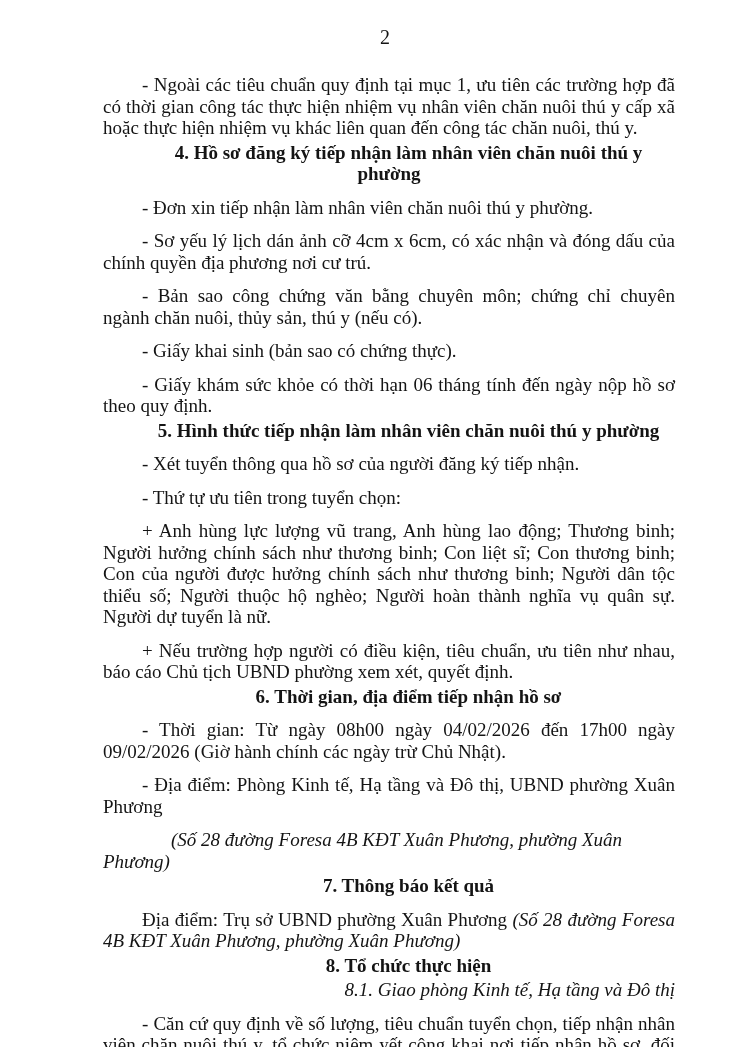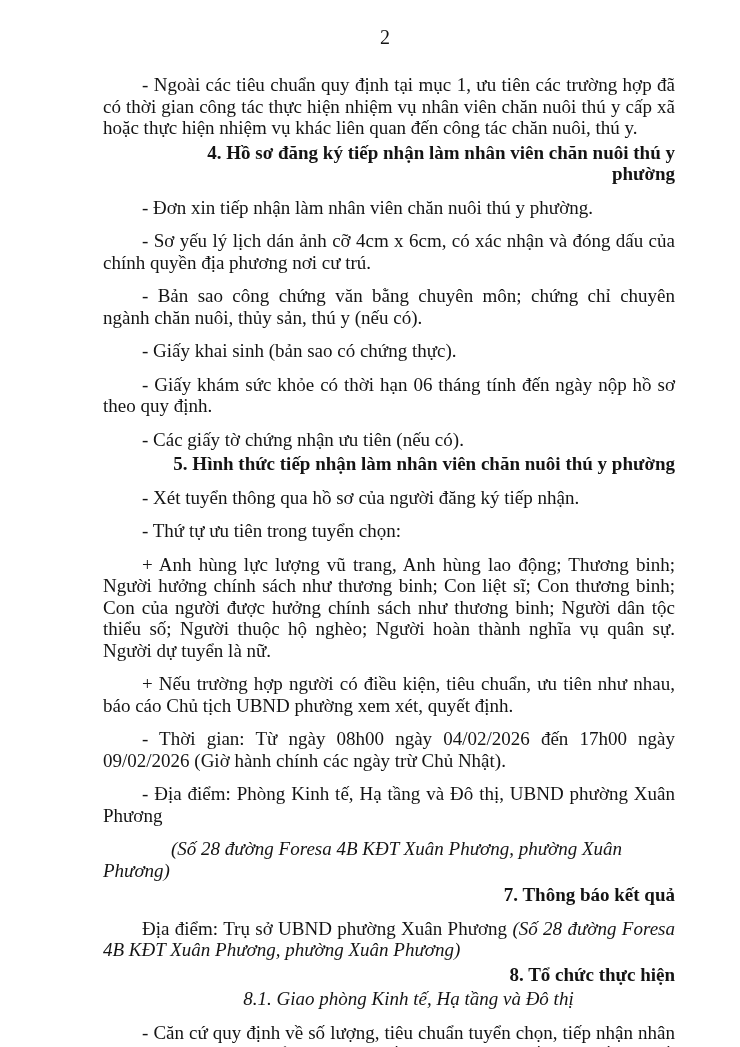--- a/index.html
+++ b/index.html
@@ -33,26 +33,26 @@
     font-size: 19px;
     line-height: 21.5px;
     text-align: justify;
   }
   .content p {
     margin: 12px 0 3px 0;
     text-indent: 39px;
   }
   p.heading {
     font-weight: bold;
-    text-align: right;
+    text-align: center;
     margin-top: 2px;
   }
   p.sub-heading-italic {
     font-style: italic;
-    text-align: center;
+    text-align: right;
     margin-top: 2px;
   }
   p.address-line {
     font-style: italic;
     text-align: left;
     text-indent: 68px;
   }
   .inline-italic {
     font-style: italic;
   }
@@ -68,29 +68,29 @@
 
     <p>- Ngoài các tiêu chuẩn quy định tại mục 1, ưu tiên các trường hợp đã có thời gian công tác thực hiện nhiệm vụ nhân viên chăn nuôi thú y cấp xã hoặc thực hiện nhiệm vụ khác liên quan đến công tác chăn nuôi, thú y.</p>
 
     <p class="heading">4. Hồ sơ đăng ký tiếp nhận làm nhân viên chăn nuôi thú y phường</p>
 
     <p>- Đơn xin tiếp nhận làm nhân viên chăn nuôi thú y phường.</p>
     <p>- Sơ yếu lý lịch dán ảnh cỡ 4cm x 6cm, có xác nhận và đóng dấu của chính quyền địa phương nơi cư trú.</p>
     <p>- Bản sao công chứng văn bằng chuyên môn; chứng chỉ chuyên ngành chăn nuôi, thủy sản, thú y (nếu có).</p>
     <p>- Giấy khai sinh (bản sao có chứng thực).</p>
     <p>- Giấy khám sức khỏe có thời hạn 06 tháng tính đến ngày nộp hồ sơ theo quy định.</p>
-    <p>- Các giấy tờ chứng nhận ưu tiên (nếu có).</p>
 
     <p class="heading">5. Hình thức tiếp nhận làm nhân viên chăn nuôi thú y phường</p>
 
     <p>- Xét tuyển thông qua hồ sơ của người đăng ký tiếp nhận.</p>
     <p>- Thứ tự ưu tiên trong tuyển chọn:</p>
     <p>+ Anh hùng lực lượng vũ trang, Anh hùng lao động; Thương binh; Người hưởng chính sách như thương binh; Con liệt sĩ; Con thương binh; Con của người được hưởng chính sách như thương binh; Người dân tộc thiểu số; Người thuộc hộ nghèo; Người hoàn thành nghĩa vụ quân sự. Người dự tuyển là nữ.</p>
     <p>+ Nếu trường hợp người có điều kiện, tiêu chuẩn, ưu tiên như nhau, báo cáo Chủ tịch UBND phường xem xét, quyết định.</p>
 
+    <p class="heading">6. Thời gian, địa điểm tiếp nhận hồ sơ</p>
 
     <p>- Thời gian: Từ ngày 08h00 ngày 04/02/2026 đến 17h00 ngày 09/02/2026 (Giờ hành chính các ngày trừ Chủ Nhật).</p>
     <p>- Địa điểm: Phòng Kinh tế, Hạ tầng và Đô thị, UBND phường Xuân Phương</p>
     <p class="address-line">(Số 28 đường Foresa 4B KĐT Xuân Phương, phường Xuân Phương)</p>
 
     <p class="heading">7. Thông báo kết quả</p>
 
     <p><span>Địa điểm: Trụ sở UBND phường Xuân Phương </span><span class="inline-italic">(Số 28 đường Foresa 4B KĐT Xuân Phương, phường Xuân Phương)</span></p>
 
     <p class="heading">8. Tổ chức thực hiện</p>

